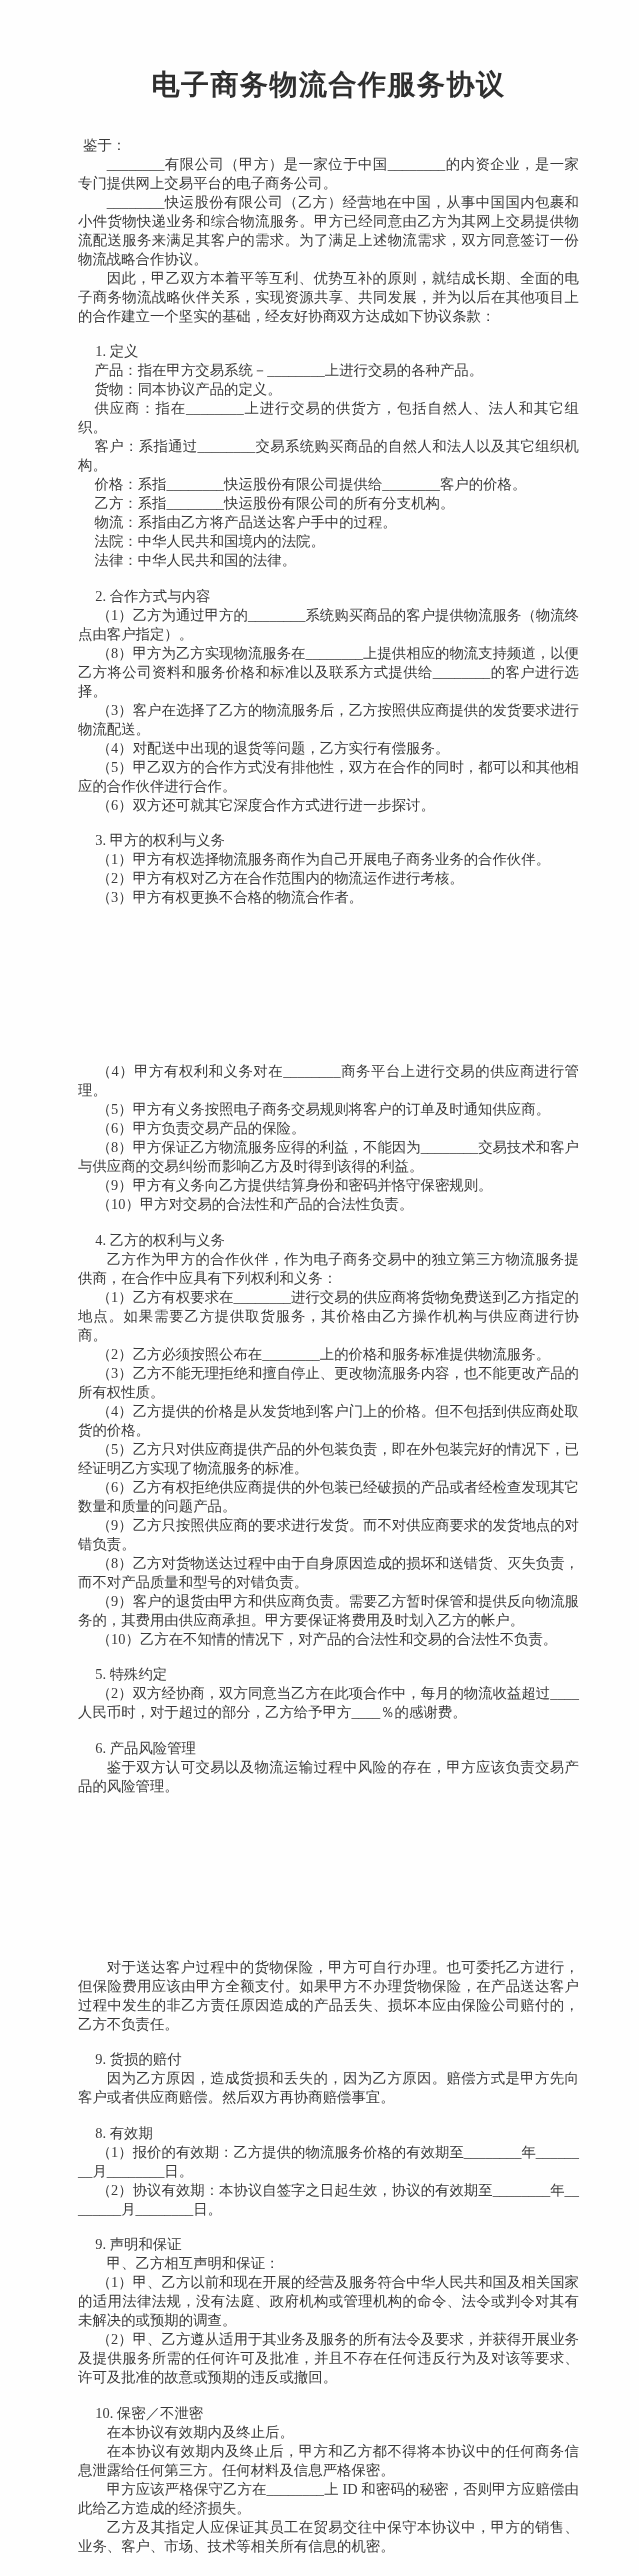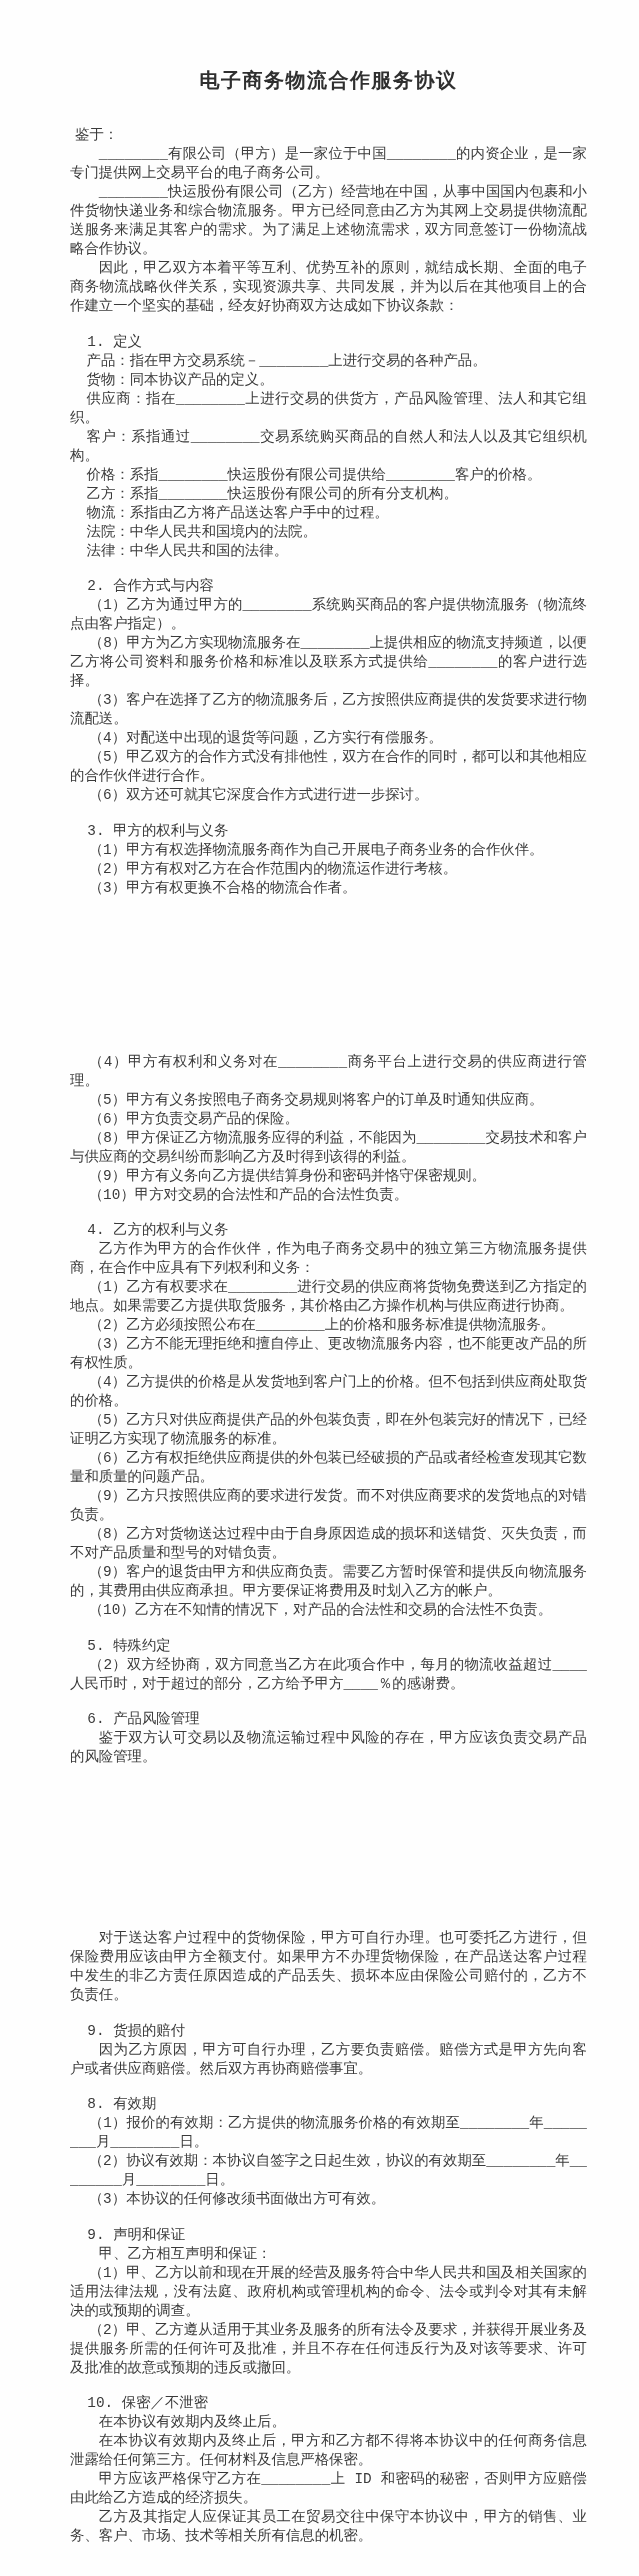--- a/index.html
+++ b/index.html
@@ -10,29 +10,29 @@
     background: #fefefe;
     color: #343434;
     font-family: "Liberation Serif", "DejaVu Serif", serif;
     box-sizing: border-box;
   }
   .doc {
     padding: 0 52px 0 70px;
     box-sizing: border-box;
   }
   .doc-title {
-    font-size: 20px;
+    font-size: 28px;
     font-weight: 700;
     text-align: center;
     letter-spacing: 1.5px;
     margin: 68px 0 34px 0;
     line-height: 1.2;
     color: #2f2f2f;
   }
-  .page { margin: 0; font-family: Liberation Mono, monospace; }
+  .page { margin: 8px; }
   .page-1 { margin-bottom: 155px; }
   .page-2 { margin-bottom: 162px; }
   .page-3 { margin-bottom: 175px; }
   .blk {
     font-size: 14.4px;
     line-height: 19px;
     margin: 0;
     text-align: justify;
     word-break: break-all;
     color: #3a3a3a;
@@ -53,21 +53,21 @@
 
     <div id="pages">
         <div class="page page-1">
           <p class="blk blk-flush">鉴于：</p>
           <p class="blk blk-para">________有限公司（甲方）是一家位于中国________的内资企业，是一家专门提供网上交易平台的电子商务公司。</p>
           <p class="blk blk-para">________快运股份有限公司（乙方）经营地在中国，从事中国国内包裹和小件货物快递业务和综合物流服务。甲方已经同意由乙方为其网上交易提供物流配送服务来满足其客户的需求。为了满足上述物流需求，双方同意签订一份物流战略合作协议。</p>
           <p class="blk blk-para">因此，甲乙双方本着平等互利、优势互补的原则，就结成长期、全面的电子商务物流战略伙伴关系，实现资源共享、共同发展，并为以后在其他项目上的合作建立一个坚实的基础，经友好协商双方达成如下协议条款：</p>
           <p class="blk blk-h">1. 定义</p>
           <p class="blk blk-def">产品：指在甲方交易系统－________上进行交易的各种产品。</p>
           <p class="blk blk-def">货物：同本协议产品的定义。</p>
-          <p class="blk blk-def">供应商：指在________上进行交易的供货方，产品风险管理、法人和其它组织。</p>
+          <p class="blk blk-def">供应商：指在________上进行交易的供货方，包括自然人、法人和其它组织。</p>
           <p class="blk blk-def">客户：系指通过________交易系统购买商品的自然人和法人以及其它组织机构。</p>
           <p class="blk blk-def">价格：系指________快运股份有限公司提供给________客户的价格。</p>
           <p class="blk blk-def">乙方：系指________快运股份有限公司的所有分支机构。</p>
           <p class="blk blk-def">物流：系指由乙方将产品送达客户手中的过程。</p>
           <p class="blk blk-def">法院：中华人民共和国境内的法院。</p>
           <p class="blk blk-def">法律：中华人民共和国的法律。</p>
           <p class="blk blk-h">2. 合作方式与内容</p>
           <p class="blk blk-item">（1）乙方为通过甲方的________系统购买商品的客户提供物流服务（物流终点由客户指定）。</p>
           <p class="blk blk-item">（8）甲方为乙方实现物流服务在________上提供相应的物流支持频道，以便乙方将公司资料和服务价格和标准以及联系方式提供给________的客户进行选择。</p>
           <p class="blk blk-item">（3）客户在选择了乙方的物流服务后，乙方按照供应商提供的发货要求进行物流配送。</p>
@@ -99,25 +99,24 @@
           <p class="blk blk-item">（9）客户的退货由甲方和供应商负责。需要乙方暂时保管和提供反向物流服务的，其费用由供应商承担。甲方要保证将费用及时划入乙方的帐户。</p>
           <p class="blk blk-item">（10）乙方在不知情的情况下，对产品的合法性和交易的合法性不负责。</p>
           <p class="blk blk-h">5. 特殊约定</p>
           <p class="blk blk-item">（2）双方经协商，双方同意当乙方在此项合作中，每月的物流收益超过____人民币时，对于超过的部分，乙方给予甲方____％的感谢费。</p>
           <p class="blk blk-h">6. 产品风险管理</p>
           <p class="blk blk-para">鉴于双方认可交易以及物流运输过程中风险的存在，甲方应该负责交易产品的风险管理。</p>
         </div>
         <div class="page page-3">
           <p class="blk blk-para">对于送达客户过程中的货物保险，甲方可自行办理。也可委托乙方进行，但保险费用应该由甲方全额支付。如果甲方不办理货物保险，在产品送达客户过程中发生的非乙方责任原因造成的产品丢失、损坏本应由保险公司赔付的，乙方不负责任。</p>
           <p class="blk blk-h">9. 货损的赔付</p>
-          <p class="blk blk-para">因为乙方原因，甲方可自行办理，乙方要负责赔偿。赔偿方式是甲方先向客户或者供应商赔偿。然后双方再协商赔偿事宜。</p>
+          <p class="blk blk-para">因为乙方原因，造成货损和丢失的，因为乙方原因。赔偿方式是甲方先向客户或者供应商赔偿。然后双方再协商赔偿事宜。</p>
           <p class="blk blk-h">8. 有效期</p>
           <p class="blk blk-item">（1）报价的有效期：乙方提供的物流服务价格的有效期至________年________月________日。</p>
           <p class="blk blk-item">（2）协议有效期：本协议自签字之日起生效，协议的有效期至________年________月________日。</p>
-          <p class="blk blk-item">（3）本协议的任何修改须书面做出方可有效。</p>
           <p class="blk blk-h">9. 声明和保证</p>
           <p class="blk blk-para">甲、乙方相互声明和保证：</p>
           <p class="blk blk-item">（1）甲、乙方以前和现在开展的经营及服务符合中华人民共和国及相关国家的适用法律法规，没有法庭、政府机构或管理机构的命令、法令或判令对其有未解决的或预期的调查。</p>
           <p class="blk blk-item">（2）甲、乙方遵从适用于其业务及服务的所有法令及要求，并获得开展业务及提供服务所需的任何许可及批准，并且不存在任何违反行为及对该等要求、许可及批准的故意或预期的违反或撤回。</p>
           <p class="blk blk-h">10. 保密／不泄密</p>
           <p class="blk blk-para">在本协议有效期内及终止后。</p>
           <p class="blk blk-para">在本协议有效期内及终止后，甲方和乙方都不得将本协议中的任何商务信息泄露给任何第三方。任何材料及信息严格保密。</p>
           <p class="blk blk-para">甲方应该严格保守乙方在________上 ID 和密码的秘密，否则甲方应赔偿由此给乙方造成的经济损失。</p>
           <p class="blk blk-para">乙方及其指定人应保证其员工在贸易交往中保守本协议中，甲方的销售、业务、客户、市场、技术等相关所有信息的机密。</p>
         </div>

